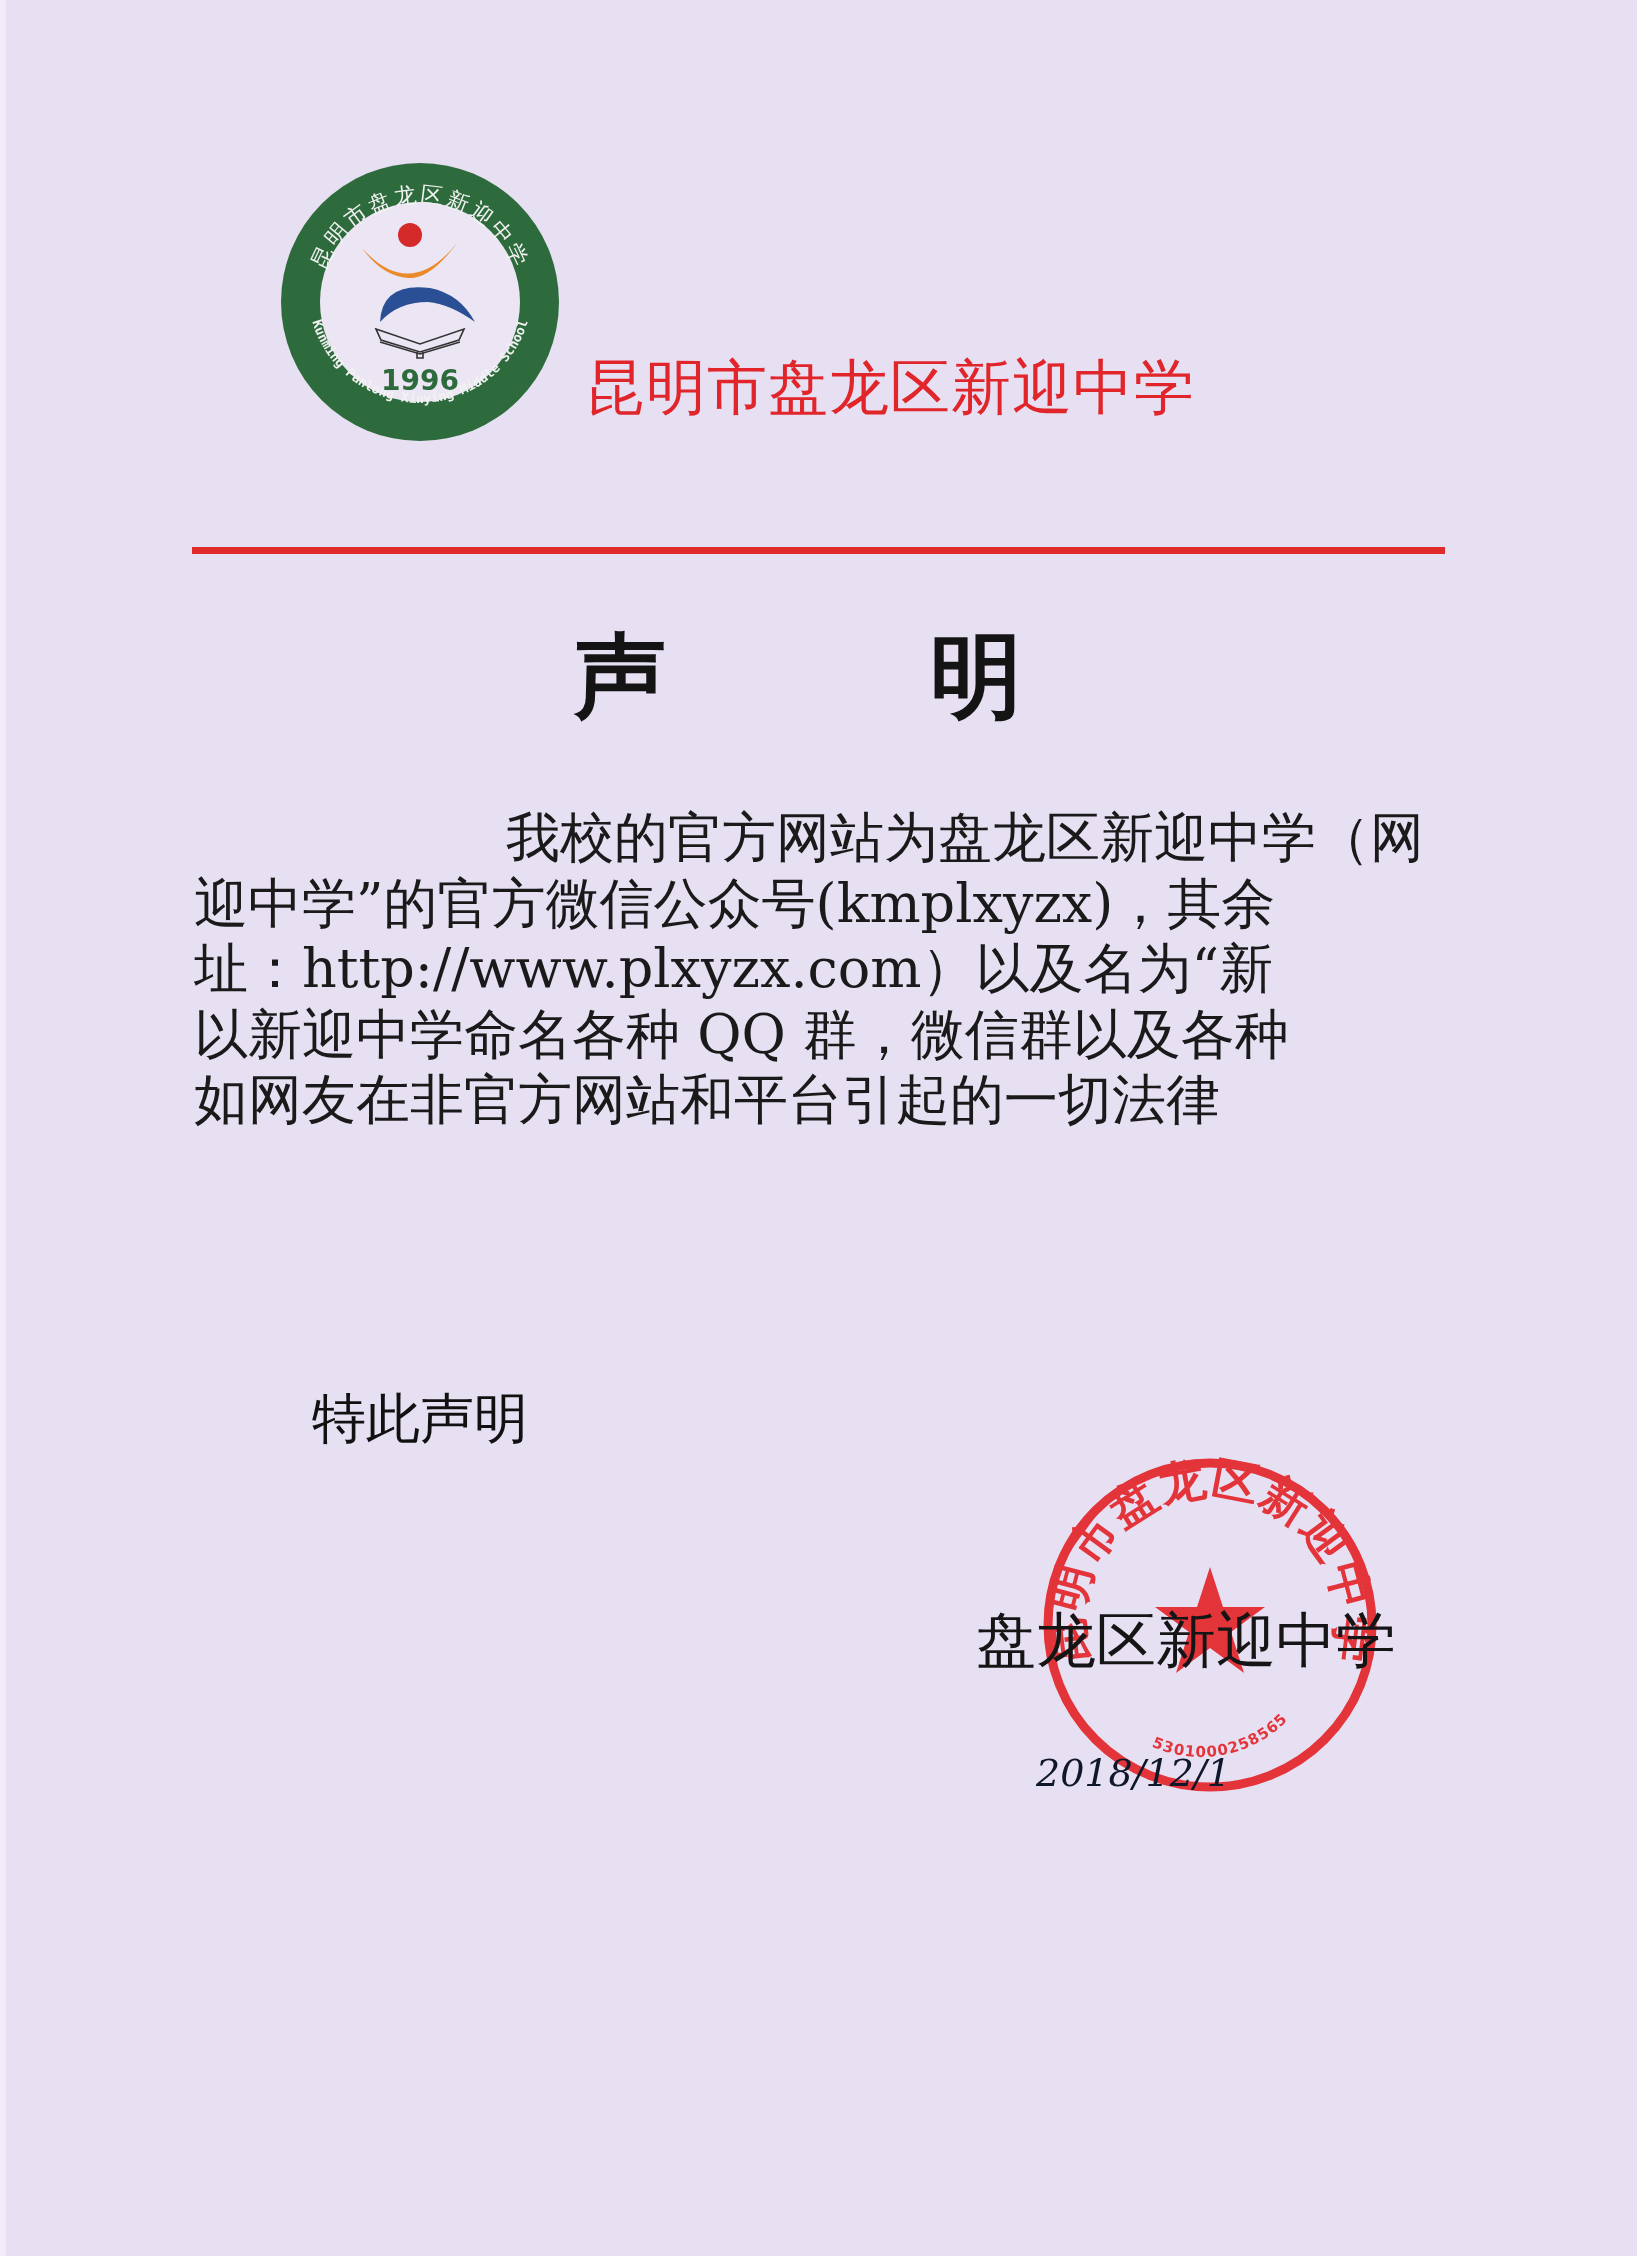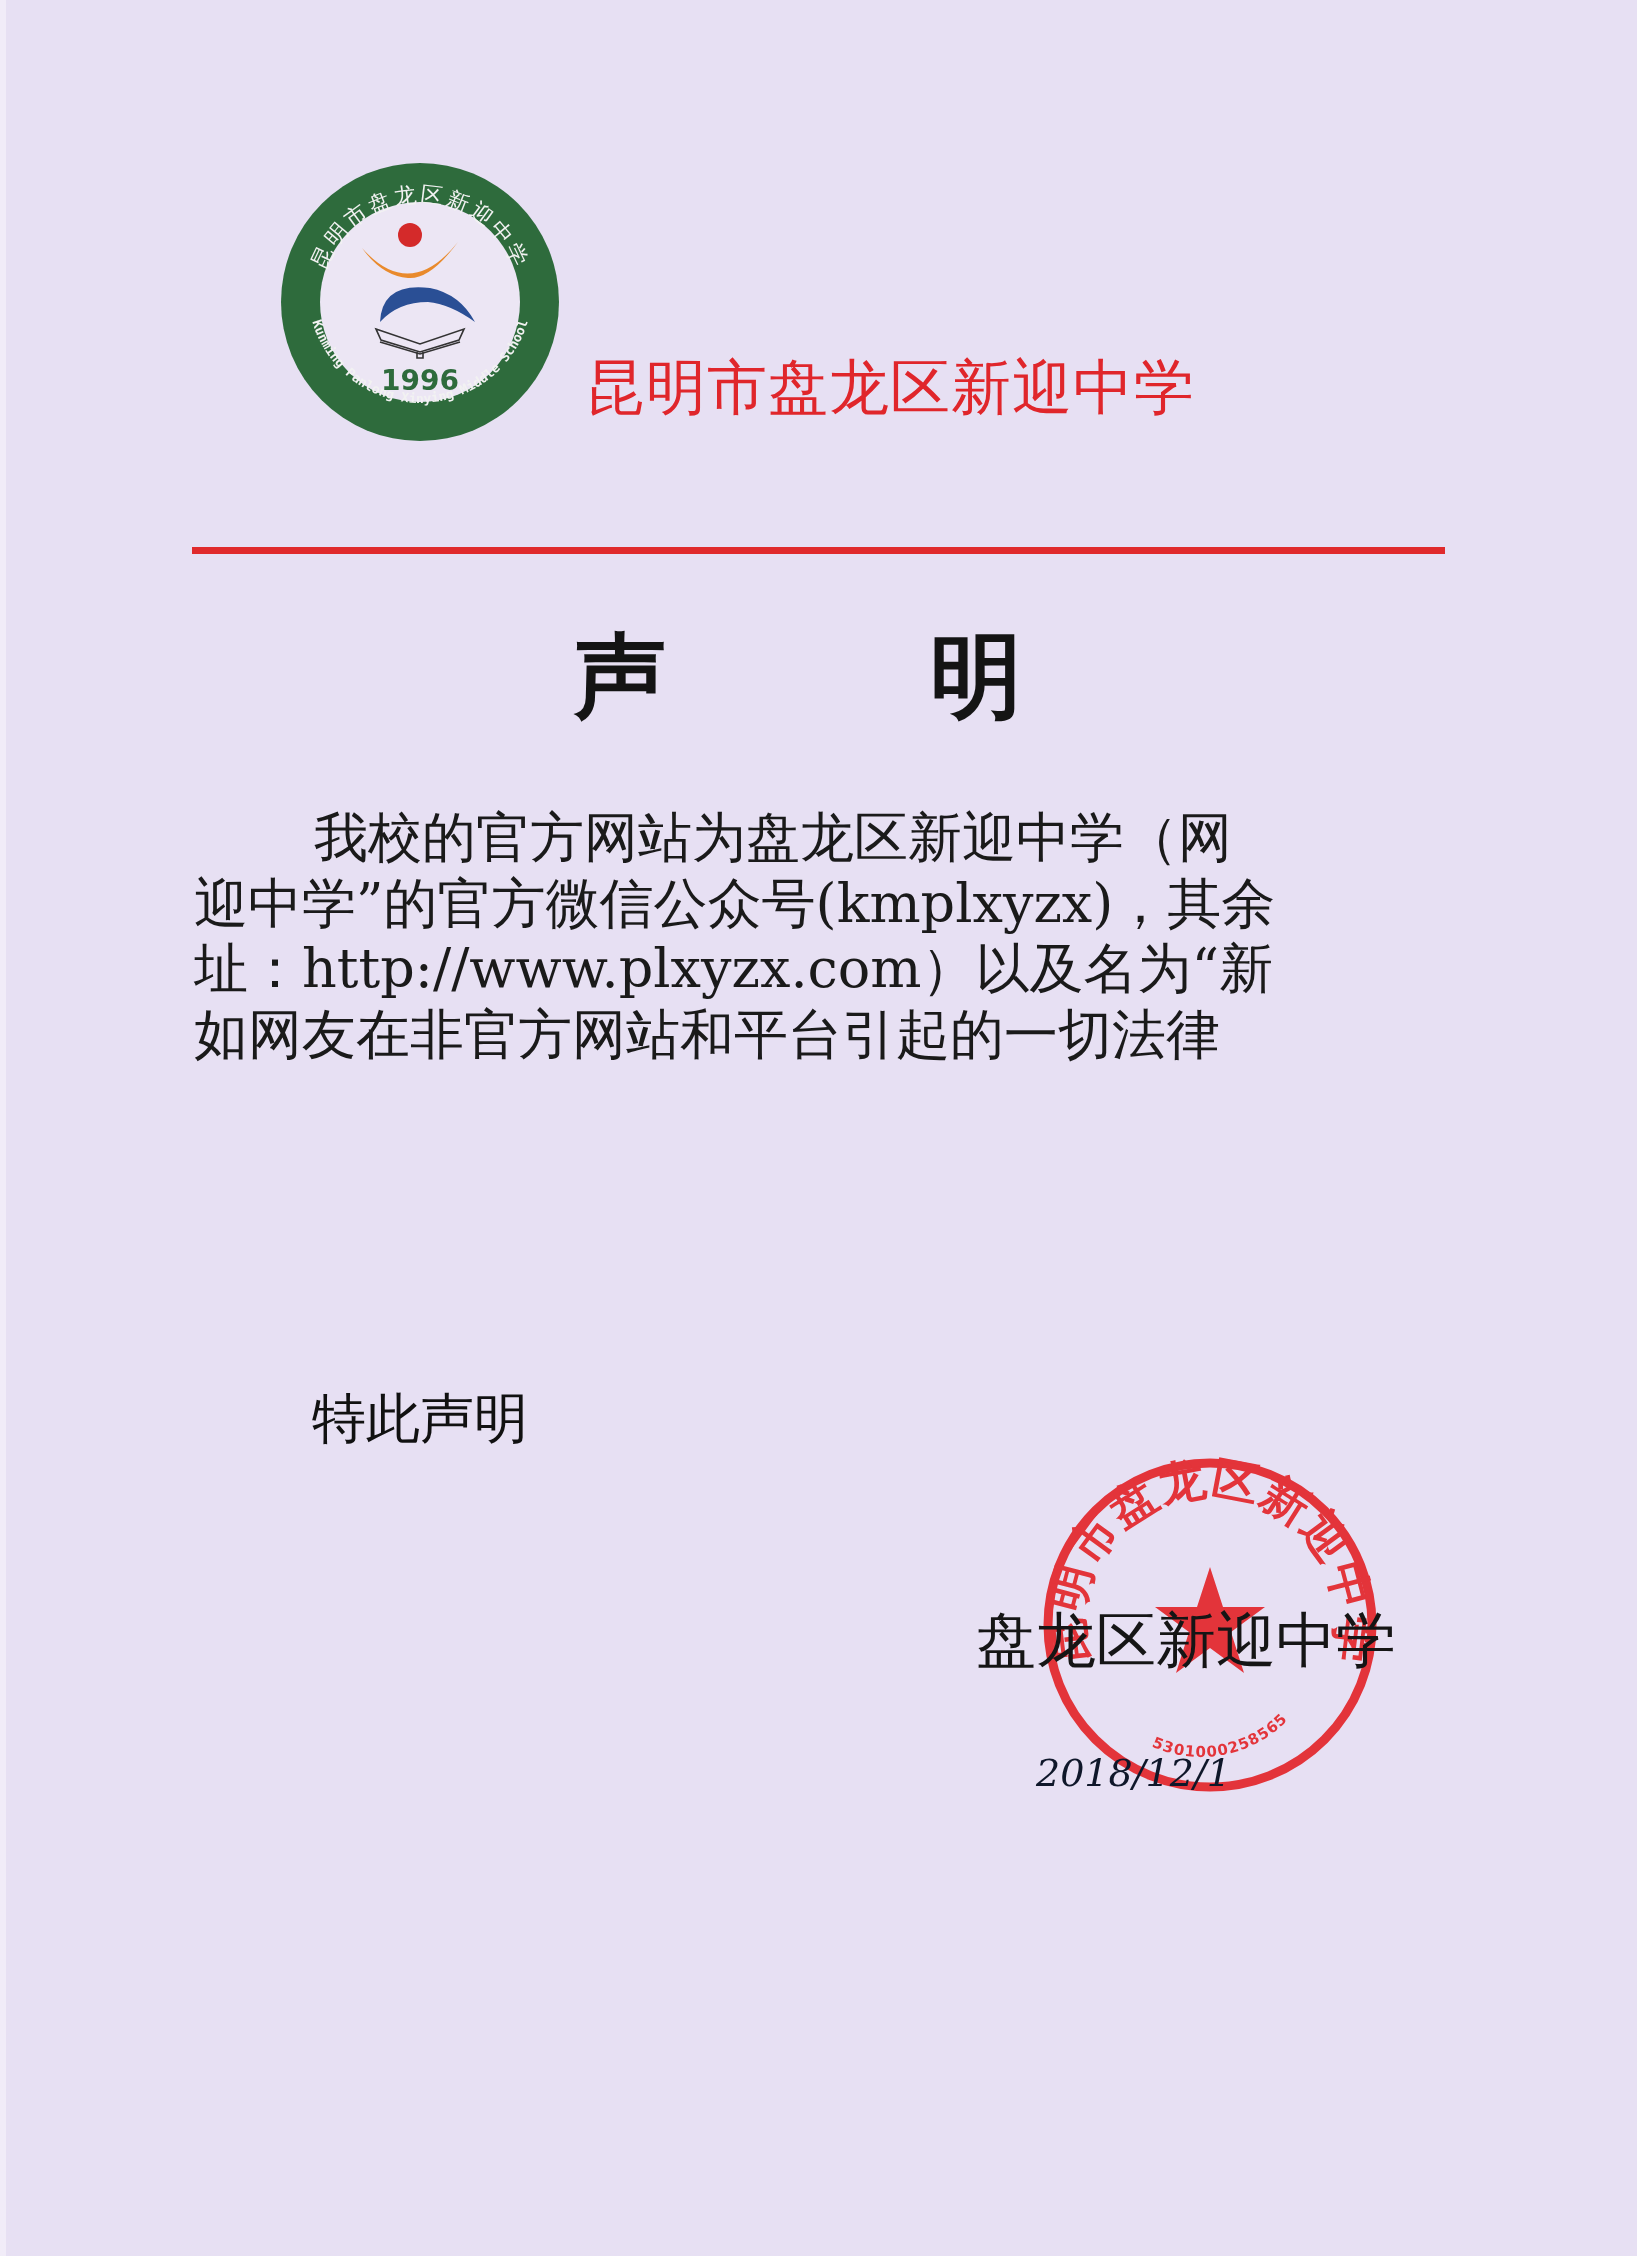--- a/index.html
+++ b/index.html
@@ -76,21 +76,21 @@
       width: 1230px;
       font-size: 54px;
       line-height: 65.5px;
       color: #1a1a1a;
     }
     .body-text .line {
       display: block;
       white-space: nowrap;
       height: 65.5px;
     }
-    .body-text .indent { padding-left: 120px; }
+    .body-text .indent { padding-left: 120px; text-align: right; }
 
     .closing {
       position: absolute;
       left: 312px;
       top: 1384px;
       font-size: 54px;
       line-height: 70px;
       white-space: nowrap;
     }
 
@@ -165,20 +165,21 @@
 
 <div class="doc-title">
   <span class="t1">声</span>
   <span class="t2">明</span>
 </div>
 
 <div class="body-text">
   <span class="line indent">我校的官方网站为盘龙区新迎中学（网</span>
   <span class="line">迎中学”的官方微信公众号(kmplxyzx)，其余</span>
   <span class="line">址：http://www.plxyzx.com）以及名为“新</span>
+  <span class="line">以新迎中学命名各种 QQ 群，微信群以及各种</span>
   <span class="line">如网友在非官方网站和平台引起的一切法律</span>
 </div>
 
 <div class="closing">特此声明</div>
 
 <div class="seal">
   <svg viewBox="0 0 340 340">
     <defs>
       <path id="sealArc" d="M 58 230 A 128 128 0 1 1 282 230"></path>
       <path id="sealNum" d="M 95 282 A 120 120 0 0 0 260 250"></path>

